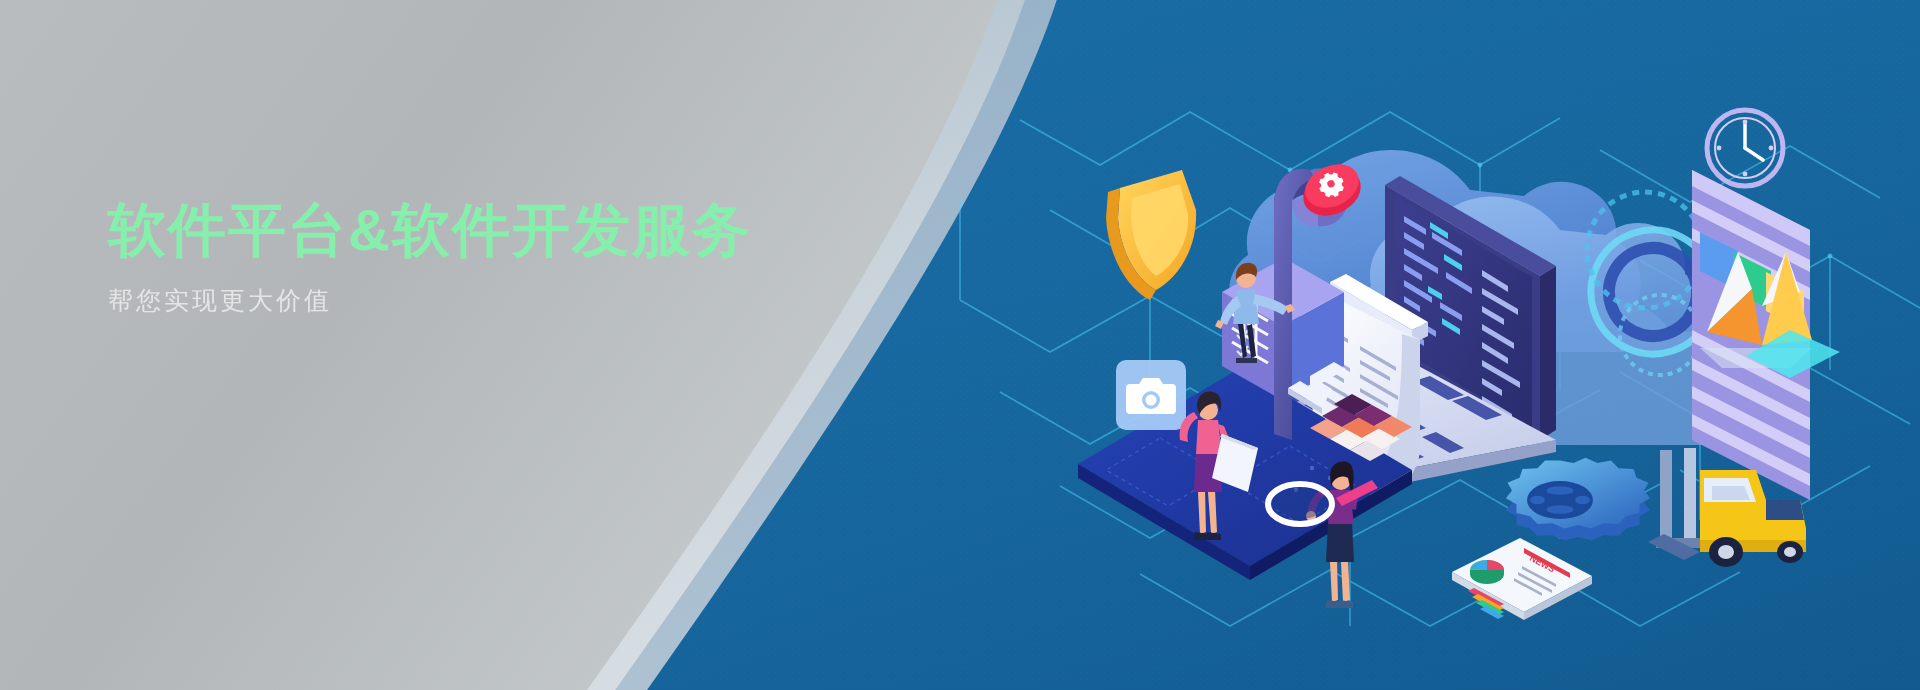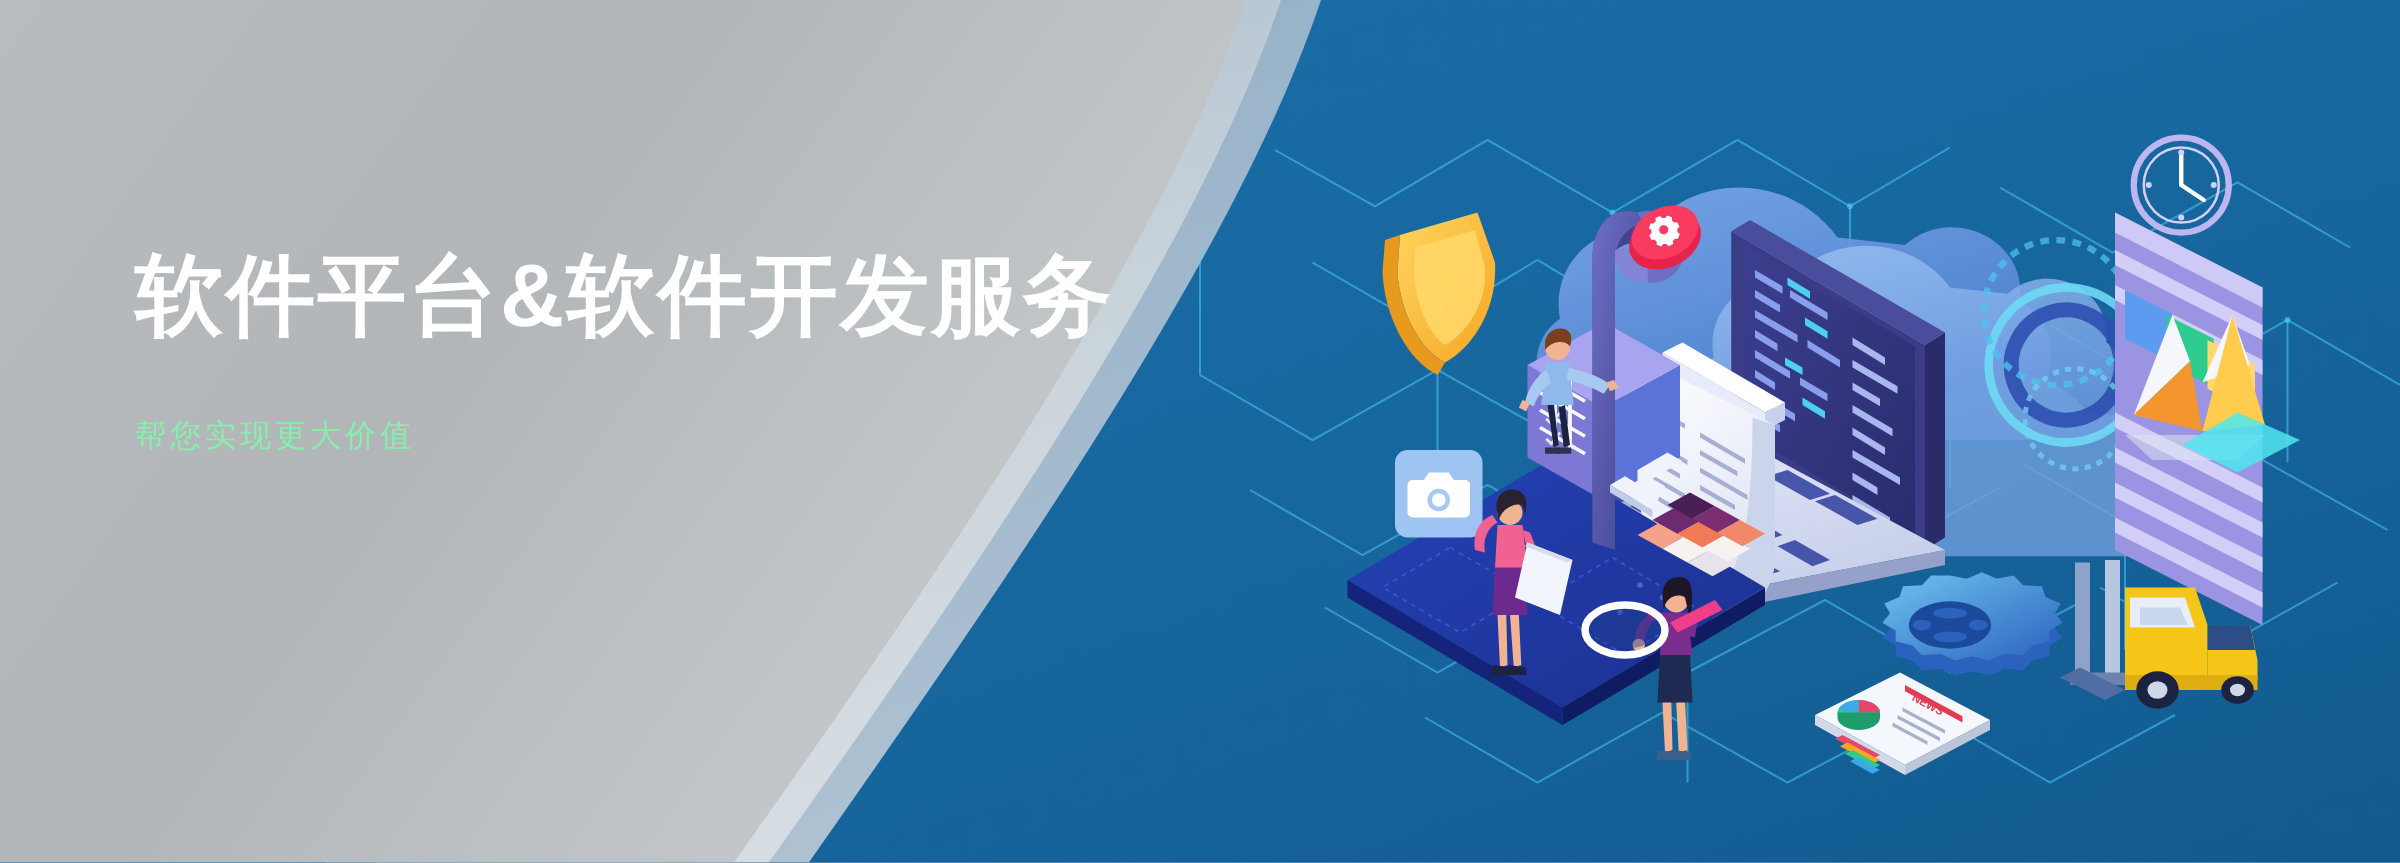--- a/index.html
+++ b/index.html
@@ -18,32 +18,32 @@
   svg.full { position:absolute; left:0; top:0; width:1920px; height:690px; display:block; }
 
   
   #text-block {
     position:absolute;
     left:108px; top:196px;
     width:760px;
     z-index:40;
   }
   #page-title {
-    font-size:71px;
+    font-size:58px;
     line-height:1.18;
     font-weight:700;
     letter-spacing:2px;
-    color:#ffffff;
+    color:#86efac;
     white-space:nowrap;
   }
   #page-subtitle {
-    margin-top:52px;
+    margin-top:20px;
     font-size:25px;
     letter-spacing:3px;
-    color:#86efac;
+    color:#e5e5e5;
     font-weight:400;
   }
 </style>
 </head>
 <body>
 
 <div id="banner">
 
   <svg class="full" viewBox="0 0 1920 690" preserveAspectRatio="none">
     <defs>

